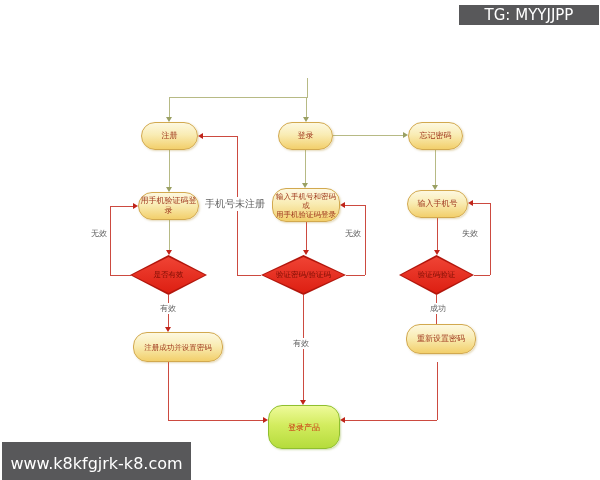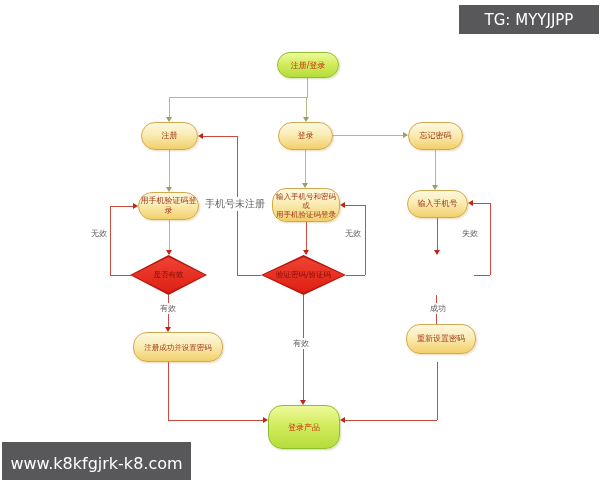--- a/index.html
+++ b/index.html
@@ -1,20 +1,20 @@
 <!DOCTYPE html>
 <html><head>
 <meta charset="utf-8">
 <style>
   html,body{margin:0;padding:0;}
   body{font-family:"DejaVu Sans","Liberation Sans",sans-serif;background:#fff;}
   #canvas{position:relative;width:600px;height:480px;background:#ffffff;overflow:hidden;}
 
   .wm{position:absolute;background:#58585a;color:#fff;display:flex;align-items:center;justify-content:center;}
-  #wm-top{left:459px;top:5px;width:140px;height:29px;font-size:15px;}
+  #wm-top{left:459px;top:5px;width:140px;height:20px;font-size:15px;}
   #wm-bottom{left:2px;top:442px;width:189px;height:42px;font-size:16px;}
 
   .node{position:absolute;box-sizing:border-box;display:flex;align-items:center;justify-content:center;
         background:linear-gradient(to bottom,#fdf8e0 0%,#f9ecb4 45%,#f2cf6b 100%);
         border:1px solid #d2a94f;border-radius:14px;color:#a03a20;font-size:8px;line-height:1.2;
         text-align:center;box-shadow:1px 1px 2px rgba(180,150,60,.35);}
   .pill{position:absolute;box-sizing:border-box;display:flex;align-items:center;justify-content:center;
         background:linear-gradient(to bottom,#eefa9a 0%,#d3ec5f 45%,#b5dc3c 100%);
         border:1px solid #8fbf2f;border-radius:14px;color:#cb2b10;font-size:8px;
         box-shadow:1px 1px 2px rgba(140,170,60,.4);}
@@ -88,21 +88,20 @@
   <div class="ar arr-r" style="left:263px;top:417px;"></div>
   <div class="ar ad-r" style="left:303px;top:250px;"></div>
   <div class="ar arl-r" style="left:340px;top:202px;"></div>
   <div class="ar ad-r" style="left:300px;top:400px;"></div>
   <div class="ar arl-r" style="left:198px;top:133px;"></div>
   <div class="ar ad-r" style="left:434px;top:250px;"></div>
   <div class="ar arl-r" style="left:468px;top:200px;"></div>
   <div class="ar ad-r" style="left:433px;top:327px;"></div>
   <div class="ar arl-r" style="left:340px;top:417px;"></div>
 
-  <div class="pill" style="left:277px;top:52px;width:62px;height:26px;">注册/登录</div>
 
   <div class="node" style="left:141px;top:122px;width:57px;height:28px;">注册</div>
   <div class="node" style="left:408px;top:122px;width:55px;height:28px;">忘记密码</div>
   <div class="node" style="left:278px;top:122px;width:55px;height:28px;">登录</div>
 
   <div class="node" style="left:138px;top:192px;width:61px;height:28px;">用手机验证码登录</div>
   <div class="node" style="left:272px;top:188px;width:68px;height:34px;flex-direction:column;font-size:7.5px;">
     <span>输入手机号和密码</span>
     <span>或</span>
     <span>用手机验证码登录</span>
@@ -112,20 +111,25 @@
   <div class="diamond" style="left:130px;top:255px;width:77px;height:40px;">
     <div class="d-outer"></div>
     <div class="d-inner"></div>
     <div class="d-text">是否有效</div>
   </div>
   <div class="diamond" style="left:261px;top:255px;width:85px;height:40px;">
     <div class="d-outer"></div>
     <div class="d-inner"></div>
     <div class="d-text">验证密码/验证码</div>
   </div>
+  <div class="diamond" style="left:399px;top:255px;width:75px;height:40px;">
+    <div class="d-outer"></div>
+    <div class="d-inner"></div>
+    <div class="d-text">验证码验证</div>
+  </div>
 
   <div class="node" style="left:133px;top:332px;width:90px;height:30px;font-size:7.5px;">注册成功并设置密码</div>
   <div class="node" style="left:406px;top:324px;width:70px;height:30px;">重新设置密码</div>
 
   <div class="pill" style="left:268px;top:405px;width:72px;height:44px;">登录产品</div>
 
   <div class="lbl" style="left:90px;top:228px;">无效</div>
   <div class="lbl" style="left:344px;top:228px;">无效</div>
   <div class="lbl" style="left:461px;top:228px;">失效</div>
   <div class="lbl" style="left:159px;top:303px;">有效</div>

